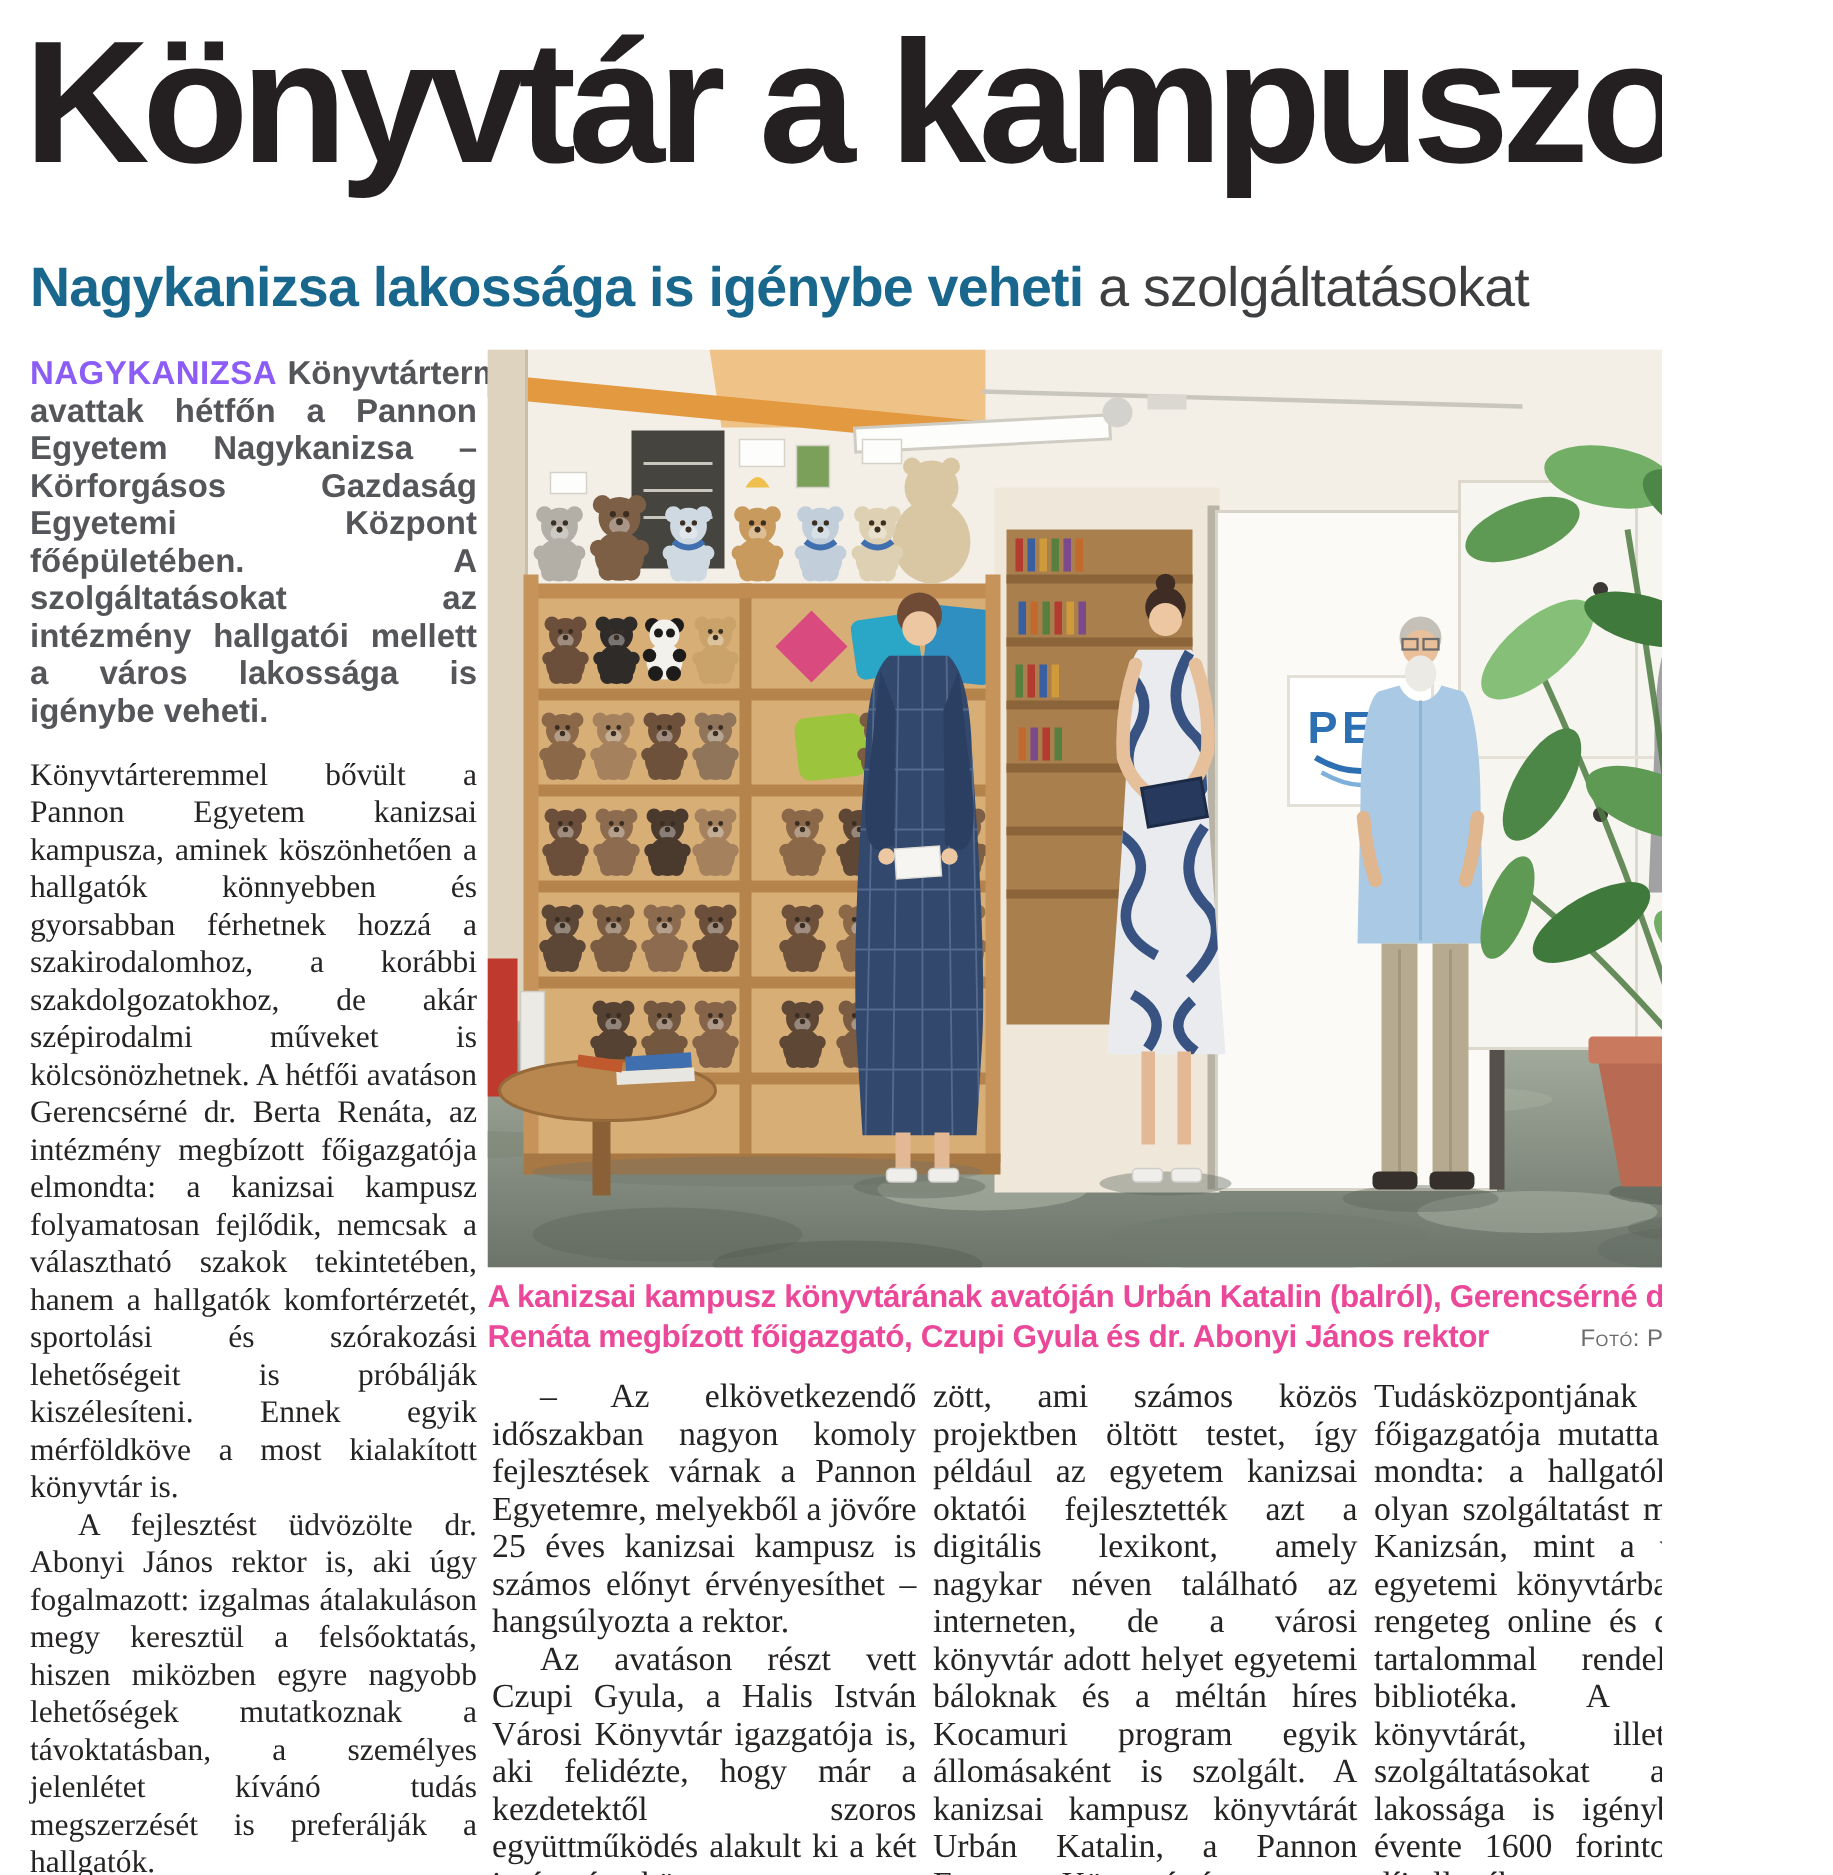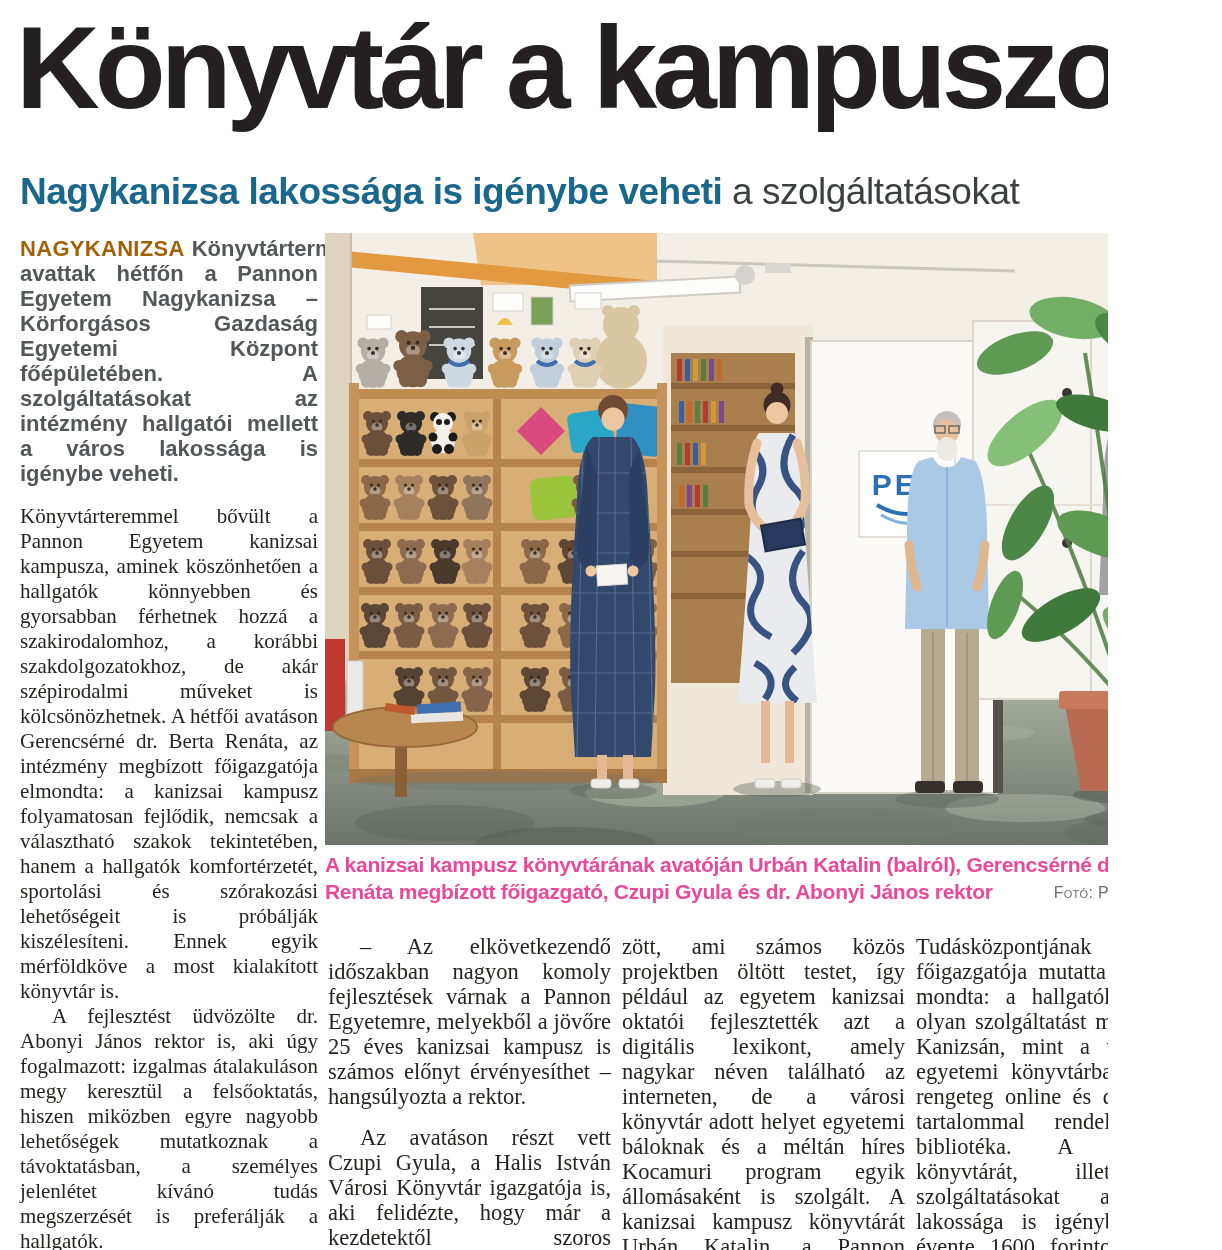--- a/index.html
+++ b/index.html
@@ -17,42 +17,42 @@
     position:absolute;left:20px;top:158px;width:1190px;
     font-size:37px;line-height:1.2;letter-spacing:-0.5px;white-space:nowrap;margin-top:12px;
   }
   .sub-teal{color:#19678d;font-weight:700;}
   .sub-gray{color:#3e3f41;font-weight:400;}
   .col-left{position:absolute;left:20px;top:236px;width:298px;}
   .lead{
     margin:0 0 18px 0;font-family:"Liberation Sans",sans-serif;font-weight:700;
     font-size:22px;line-height:25px;color:#55565a;text-align:justify;
   }
-  .loc-tag{color:#a16207;margin-right:7px;letter-spacing:0.3px;}
+  .loc-tag{color:#8b5cf6;margin-right:7px;letter-spacing:0.3px;}
   .body-p{
     margin:0;font-family:"Liberation Serif",serif;font-size:21px;line-height:25px;
     color:#262423;text-align:justify;
   }
   .indent{text-indent:32px;}
   .photo{position:absolute;left:325px;top:233px;width:885px;height:612px;margin:0;}
   .photo svg{display:block;width:885px;height:612px;}
   .caption-wrap{position:absolute;left:325px;top:851px;width:885px;}
   .caption{
     margin:0;font-family:"Liberation Sans",sans-serif;font-weight:700;
     font-size:21px;line-height:27px;color:#ec4899;letter-spacing:-0.3px;
   }
   .credit{
     position:absolute;right:0;bottom:3px;font-family:"Liberation Sans",sans-serif;
     font-variant-caps:small-caps;font-size:16px;color:#6b6c6e;letter-spacing:0.3px;
   }
   .bcol{position:absolute;top:918px;width:283px;}
   .bcol1{left:328px;}
   .bcol2{left:622px;}
   .bcol3{left:916px;}
-  .bcol .body-p{font-size:22.5px;line-height:25px;margin-top:16px;}
+  .bcol .body-p{font-size:22.5px;line-height:25px;}
   .pa-sign{
     float:right;font-family:"Liberation Sans",sans-serif;font-weight:700;
     font-size:26px;line-height:25px;color:#97999c;letter-spacing:0.5px;
   }
 </style>
 </head>
 <body>
 
 <div class="page">
 

